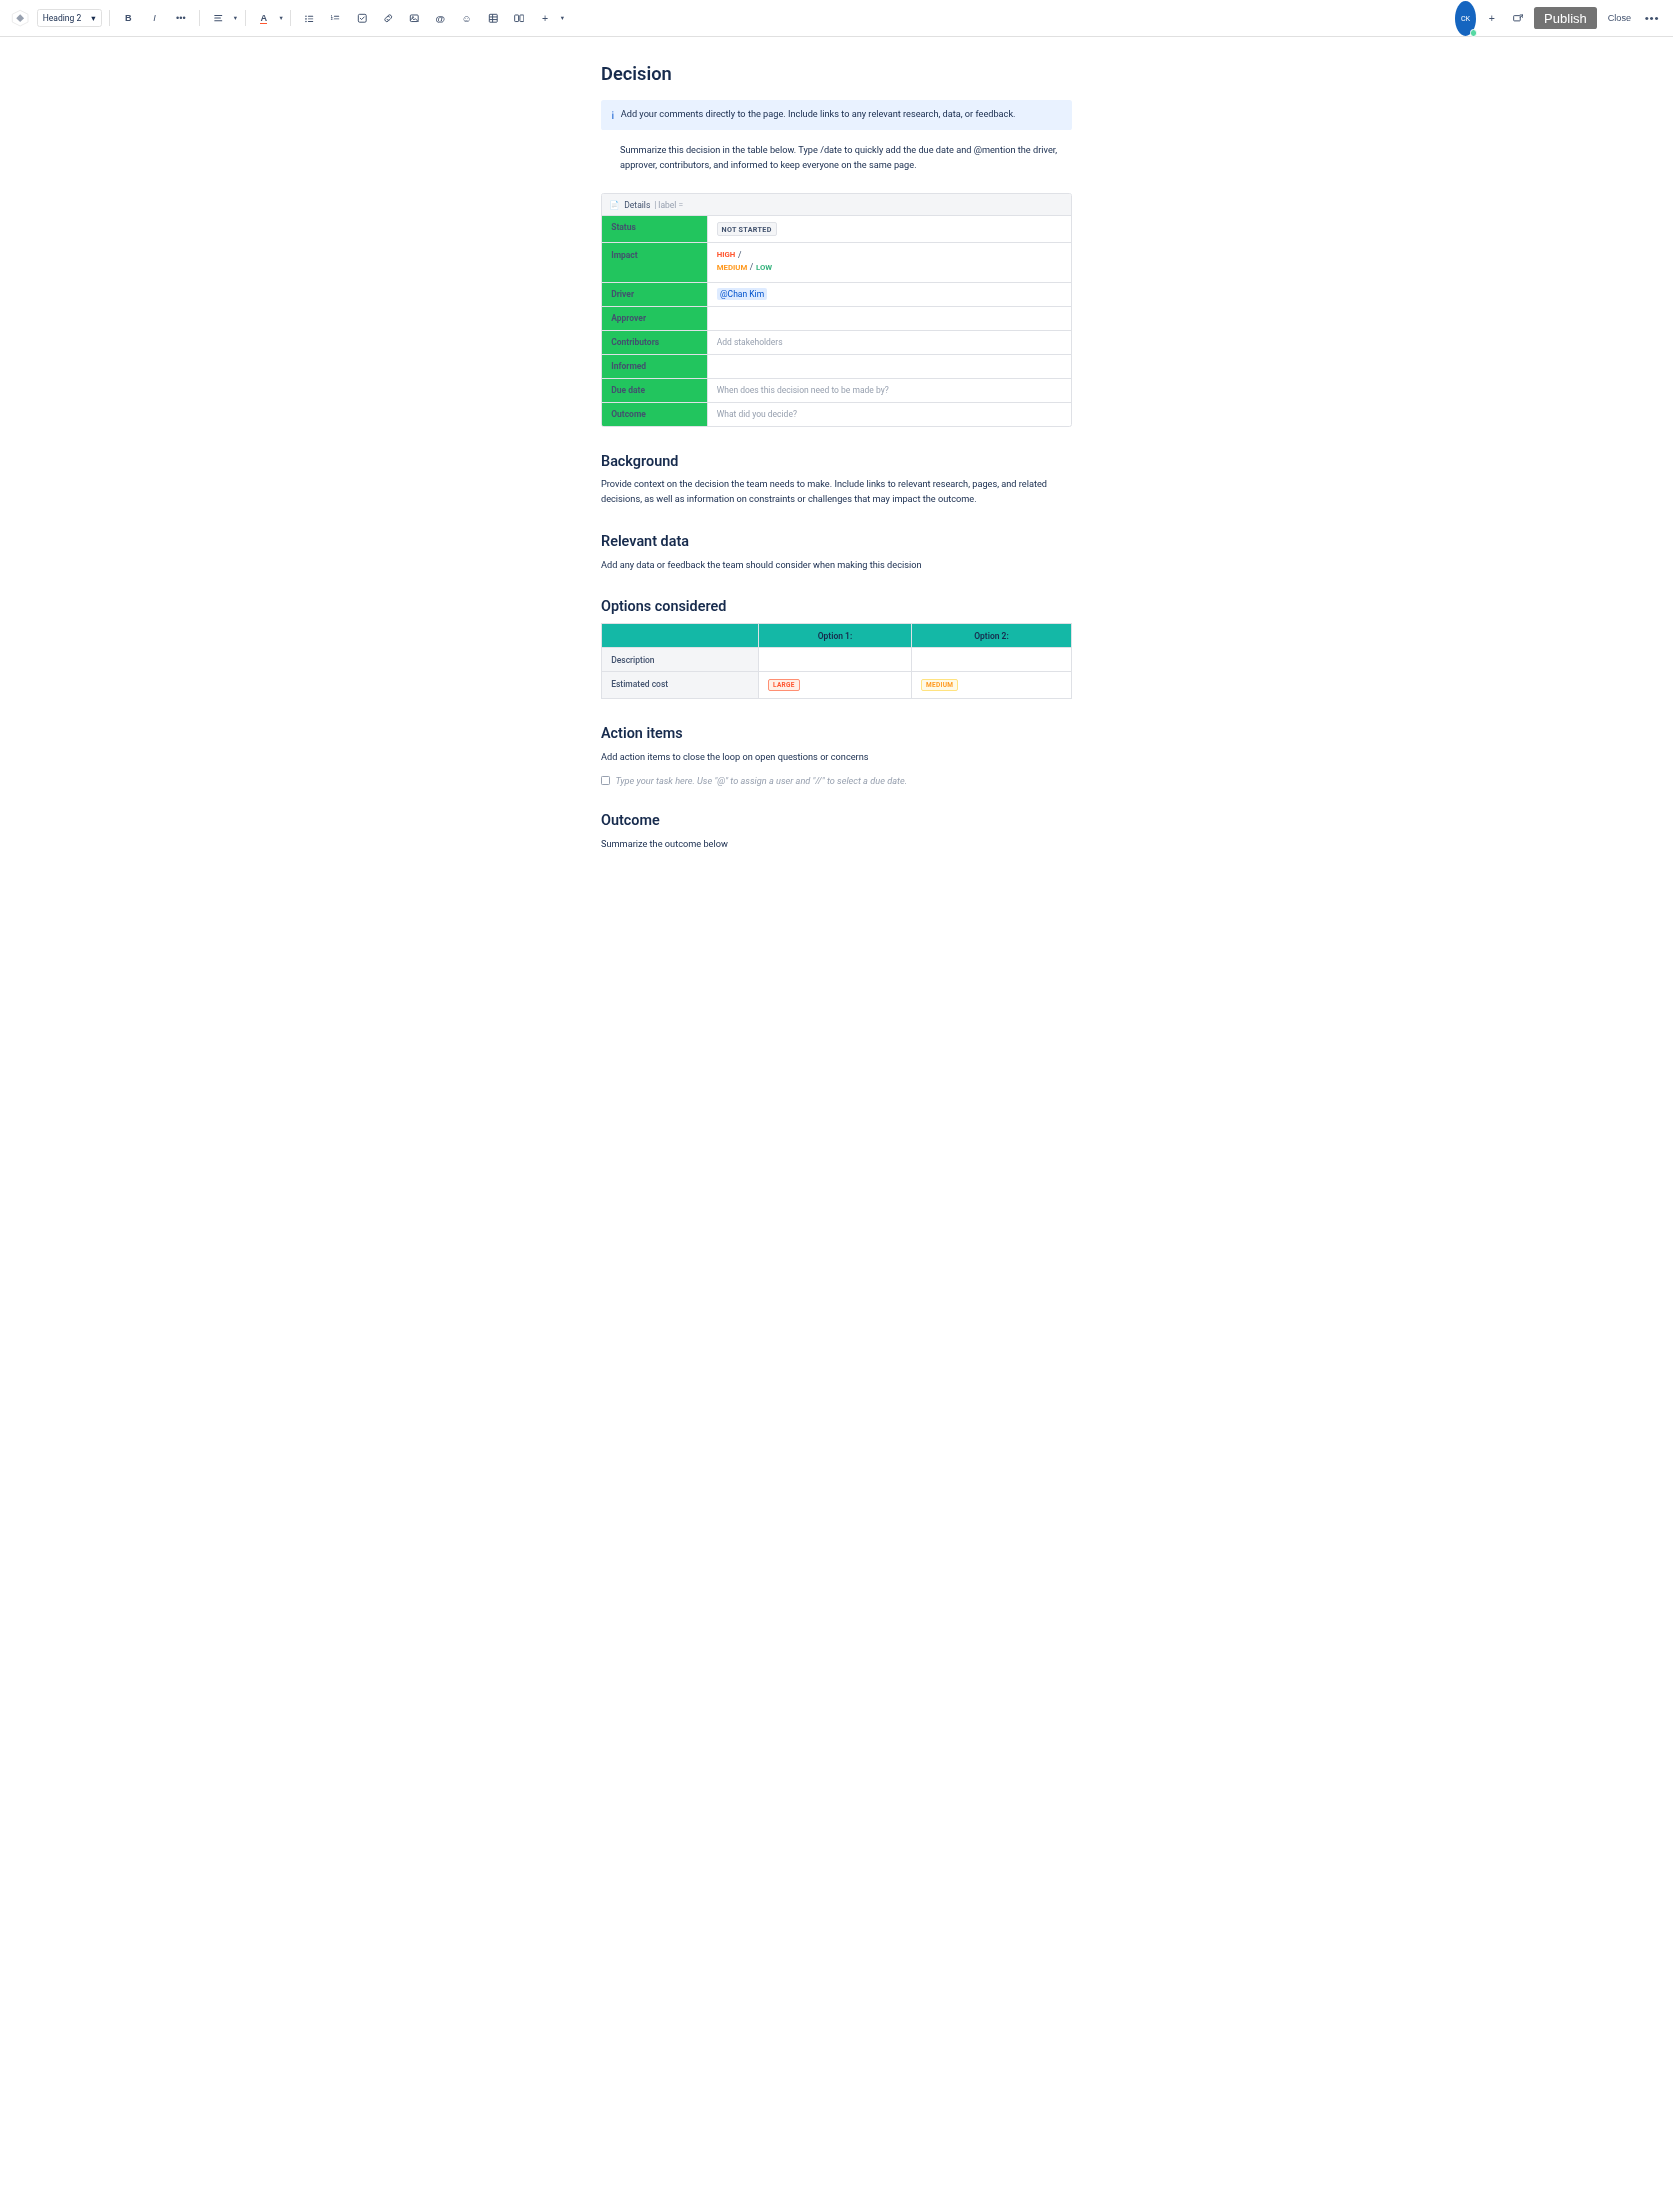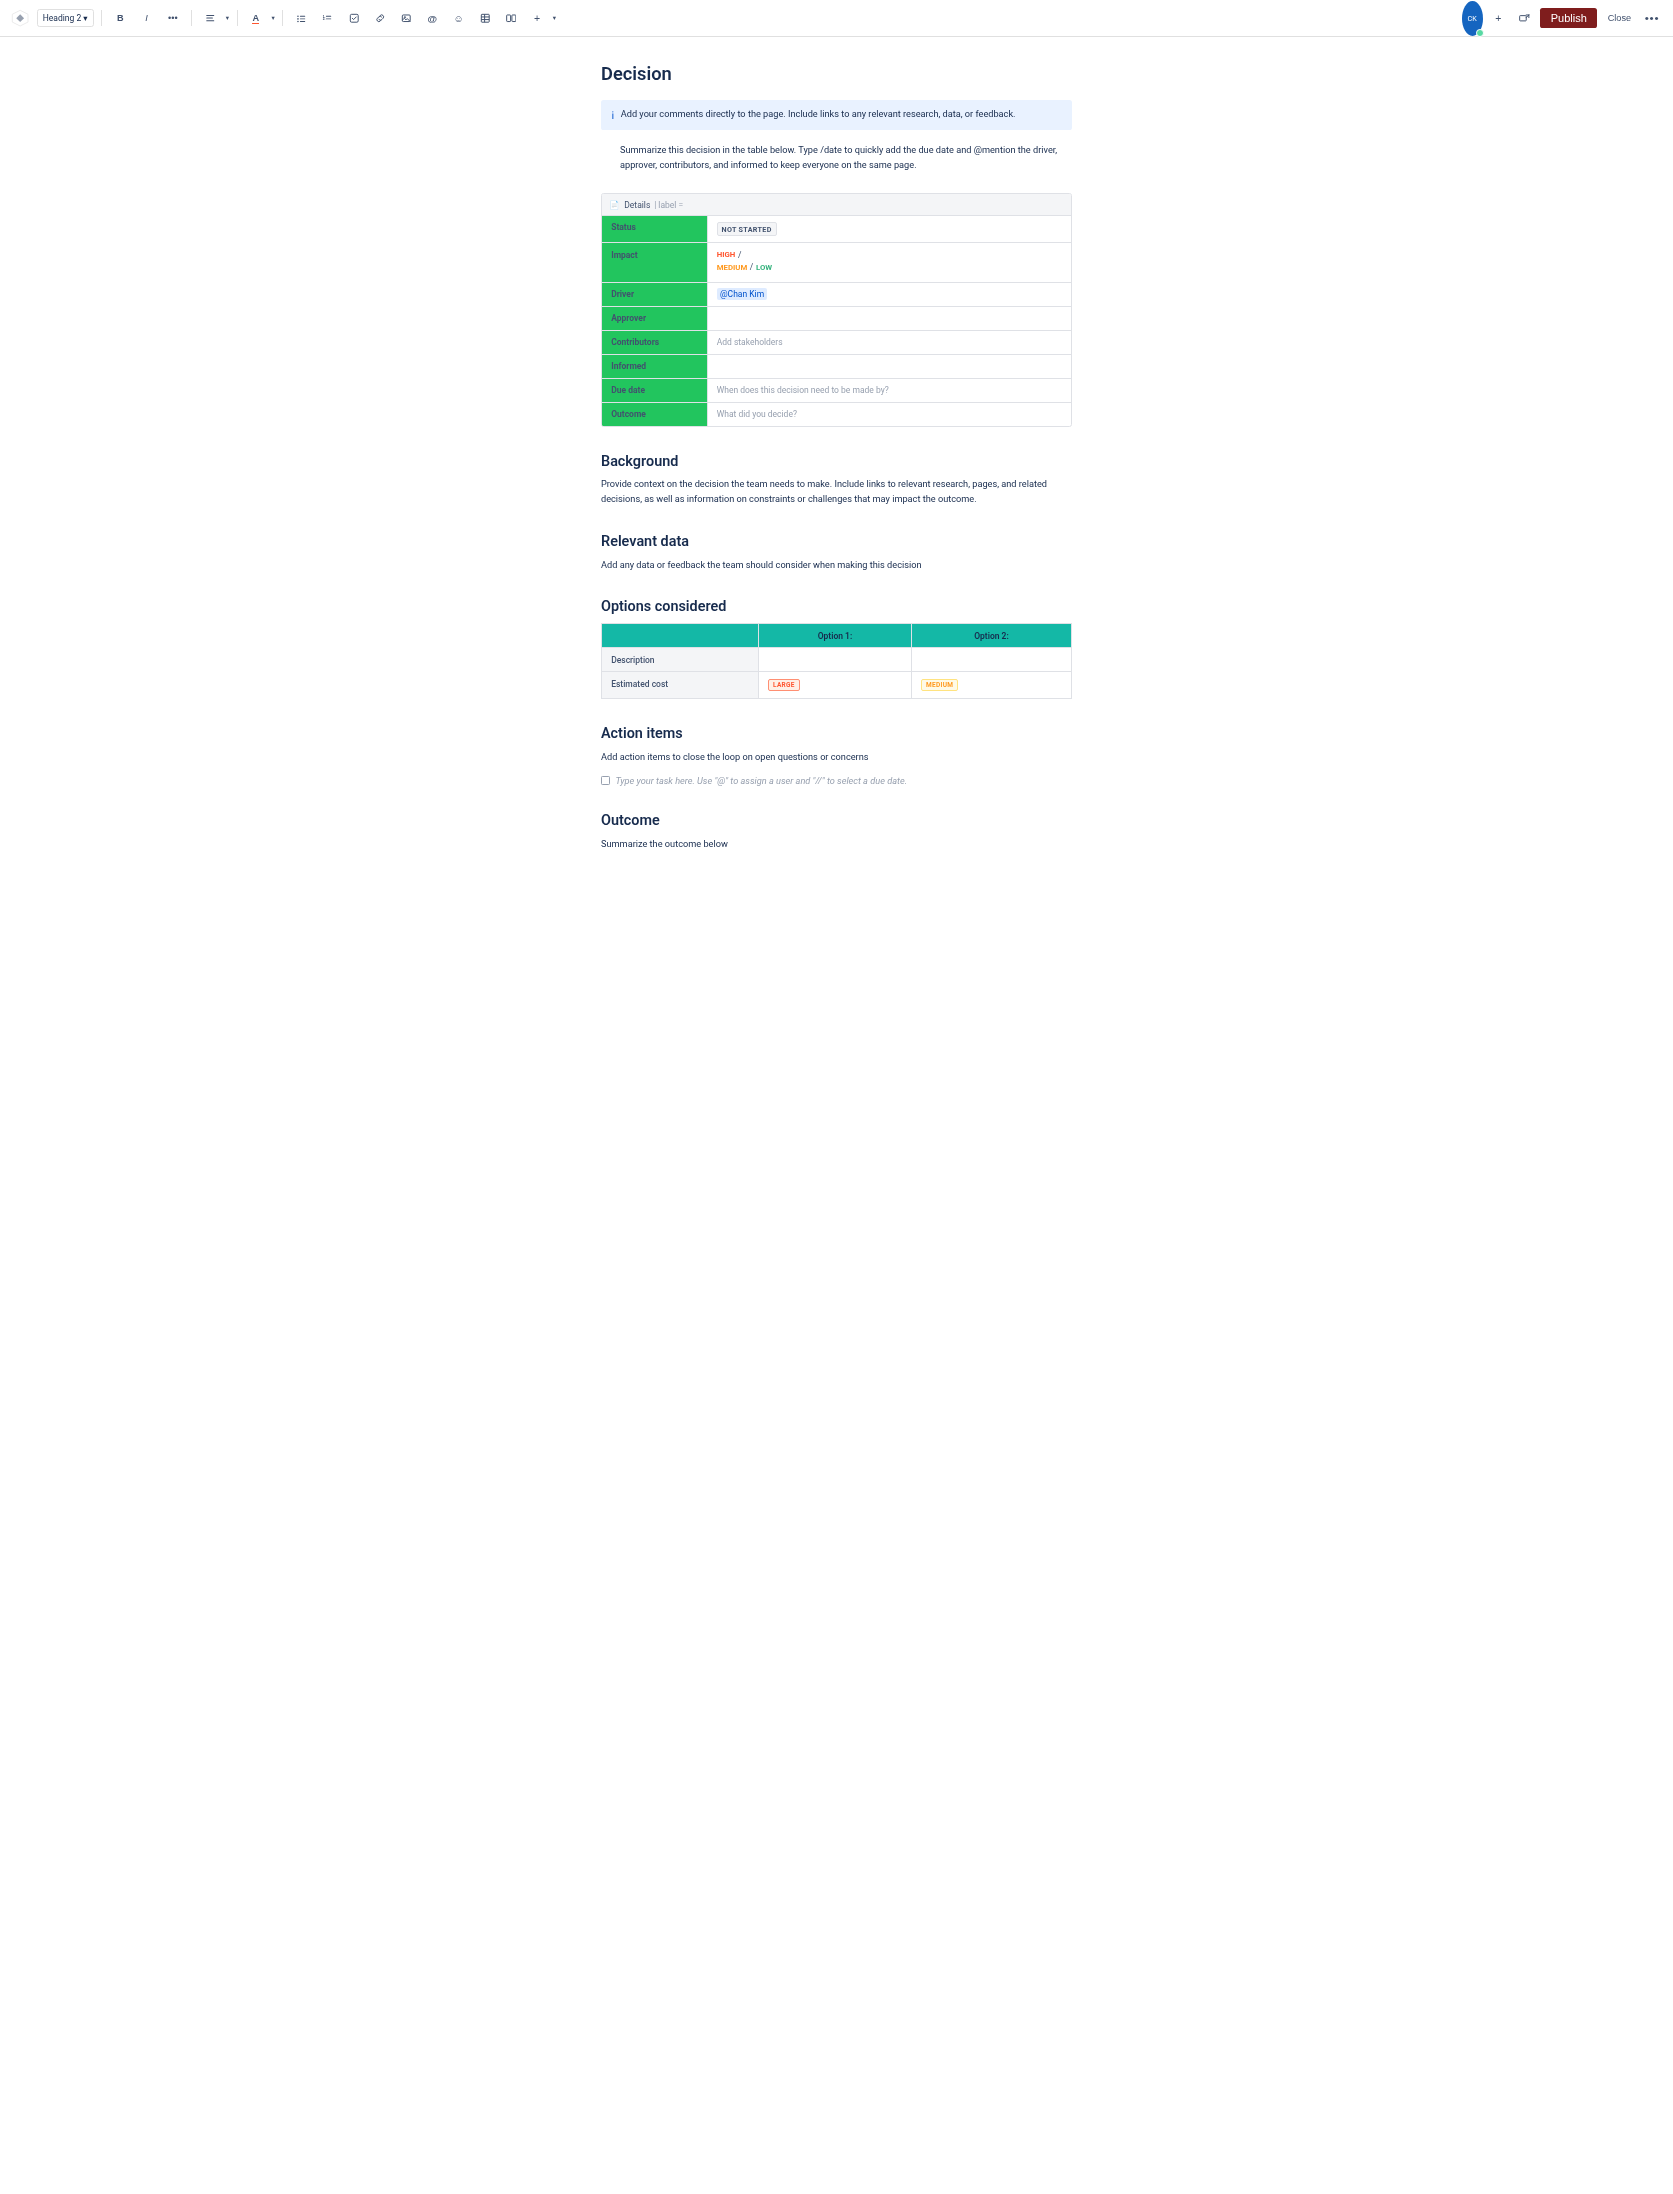--- a/index.html
+++ b/index.html
@@ -19,21 +19,21 @@
       border-bottom: 0.7px solid #e0e0e0;
       gap: 5.2px;
       position: sticky;
       top: 0;
       background: #fff;
       z-index: 100;
     }
     .heading-select {
       display: flex;
       align-items: center;
-      gap: 2px;
+      gap: 10px;
       padding: 2.6px 5.2px;
       border: 0.7px solid #e0e0e0;
       border-radius: 2.6px;
       cursor: pointer;
       font-size: 8.5px;
       color: #172b4d;
       background: #fff;
     }
     .toolbar-divider {
       width: 0.7px;
@@ -79,26 +79,26 @@
       position: absolute;
       bottom: -1.3px;
       right: -1.3px;
       width: 7.8px;
       height: 7.8px;
       border-radius: 50%;
       background: #57d9a3;
       border: 1.3px solid #fff;
     }
     .btn-publish {
-      background: #7f1d1d;
+      background: #737373;
       color: #fff;
       border: none;
       border-radius: 2.6px;
       padding: 3.9px 10.5px;
-      font-size: 11px;
+      font-size: 13px;
       font-weight: 500;
       cursor: pointer;
     }
     .btn-close {
       background: transparent;
       border: none;
       color: #42526e;
       font-size: 9.2px;
       cursor: pointer;
       padding: 3.9px 5.2px;

